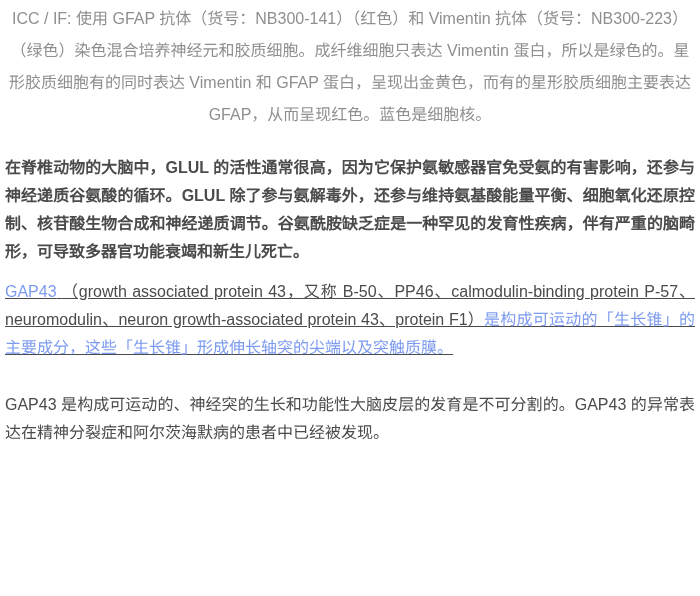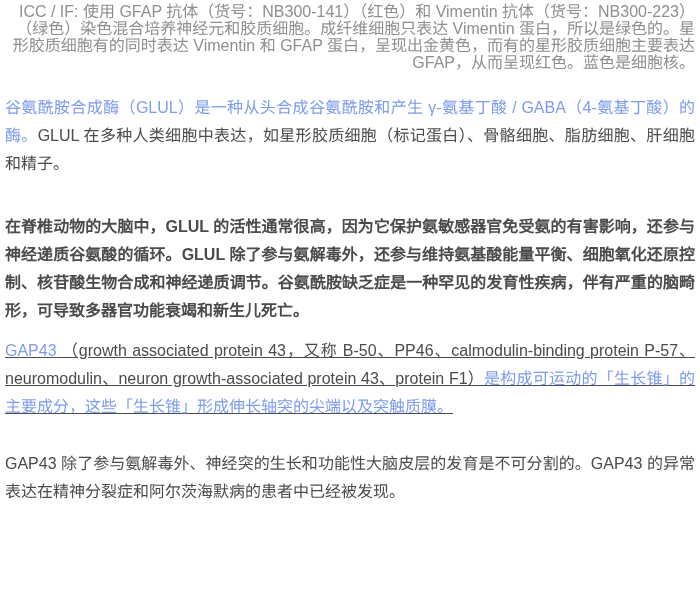--- a/index.html
+++ b/index.html
@@ -26,51 +26,48 @@
   .doc {
     padding: 3px 5px 0 5px;
   }
   .para {
     margin: 0;
     text-align: justify;
     text-justify: inter-ideograph;
     word-break: break-word;
   }
   .para-caption {
-    line-height: 17px;
-    text-align: right;
+    line-height: 32px;
+    text-align: center;
     color: var(--muted);
     margin-bottom: 23px;
   }
   .para-glul-definition   { margin-bottom: 35px; }
   .para-glul-function     { margin-bottom: 12px; font-weight: bold; }
   .para-gap43-definition  { margin-bottom: 29px; text-decoration: underline; }
   .para-gap43-function    { margin-bottom: 0; }
   .seg-body   { color: var(--body); }
   .seg-accent { color: var(--accent); }
 </style>
 </head>
 <body>
 
 <main class="doc">
 
   <p class="para para-caption">
     <span class="seg-muted">ICC / IF: 使用 GFAP 抗体（货号：NB300-141）（红色）和 Vimentin 抗体（货号：NB300-223）（绿色）染色混合培养神经元和胶质细胞。成纤维细胞只表达 Vimentin 蛋白，所以是绿色的。星形胶质细胞有的同时表达 Vimentin 和 GFAP 蛋白，呈现出金黄色，而有的星形胶质细胞主要表达 GFAP，从而呈现红色。蓝色是细胞核。</span>
   </p>
 
-  <p class="para para-glul-definition">
-    <span class="seg-accent">谷氨酰胺合成酶（GLUL）是一种从头合成谷氨酰胺和产生 γ-氨基丁酸 / GABA（4-氨基丁酸）的酶。</span><span class="seg-body">GLUL 在多种人类细胞中表达，如星形胶质细胞（标记蛋白）、骨骼细胞、脂肪细胞、肝细胞和精子。</span>
-  </p>
 
   <p class="para para-glul-function">
     <span class="seg-body">在脊椎动物的大脑中，GLUL 的活性通常很高，因为它保护氨敏感器官免受氨的有害影响，还参与神经递质谷氨酸的循环。GLUL 除了参与氨解毒外，还参与维持氨基酸能量平衡、细胞氧化还原控制、核苷酸生物合成和神经递质调节。谷氨酰胺缺乏症是一种罕见的发育性疾病，伴有严重的脑畸形，可导致多器官功能衰竭和新生儿死亡。</span>
   </p>
 
   <p class="para para-gap43-definition">
     <span class="seg-accent">GAP43</span>
     <span class="seg-body">（growth associated protein 43，又称 B-50、PP46、calmodulin-binding protein P-57、neuromodulin、neuron growth-associated protein 43、protein F1）</span><span class="seg-accent">是构成可运动的「生长锥」的主要成分，这些「生长锥」形成伸长轴突的尖端以及突触质膜。</span>
   </p>
 
   <p class="para para-gap43-function">
-    <span class="seg-body">GAP43 除了参与氨解毒外、神经突的生长和功能性大脑皮层的发育是不可分割的。GAP43 的异常表达在精神分裂症和阿尔茨海默病的患者中已经被发现。</span>
+    <span class="seg-body">GAP43 是构成可运动的、神经突的生长和功能性大脑皮层的发育是不可分割的。GAP43 的异常表达在精神分裂症和阿尔茨海默病的患者中已经被发现。</span>
   </p>
 
 </main>
 
 </body></html>

